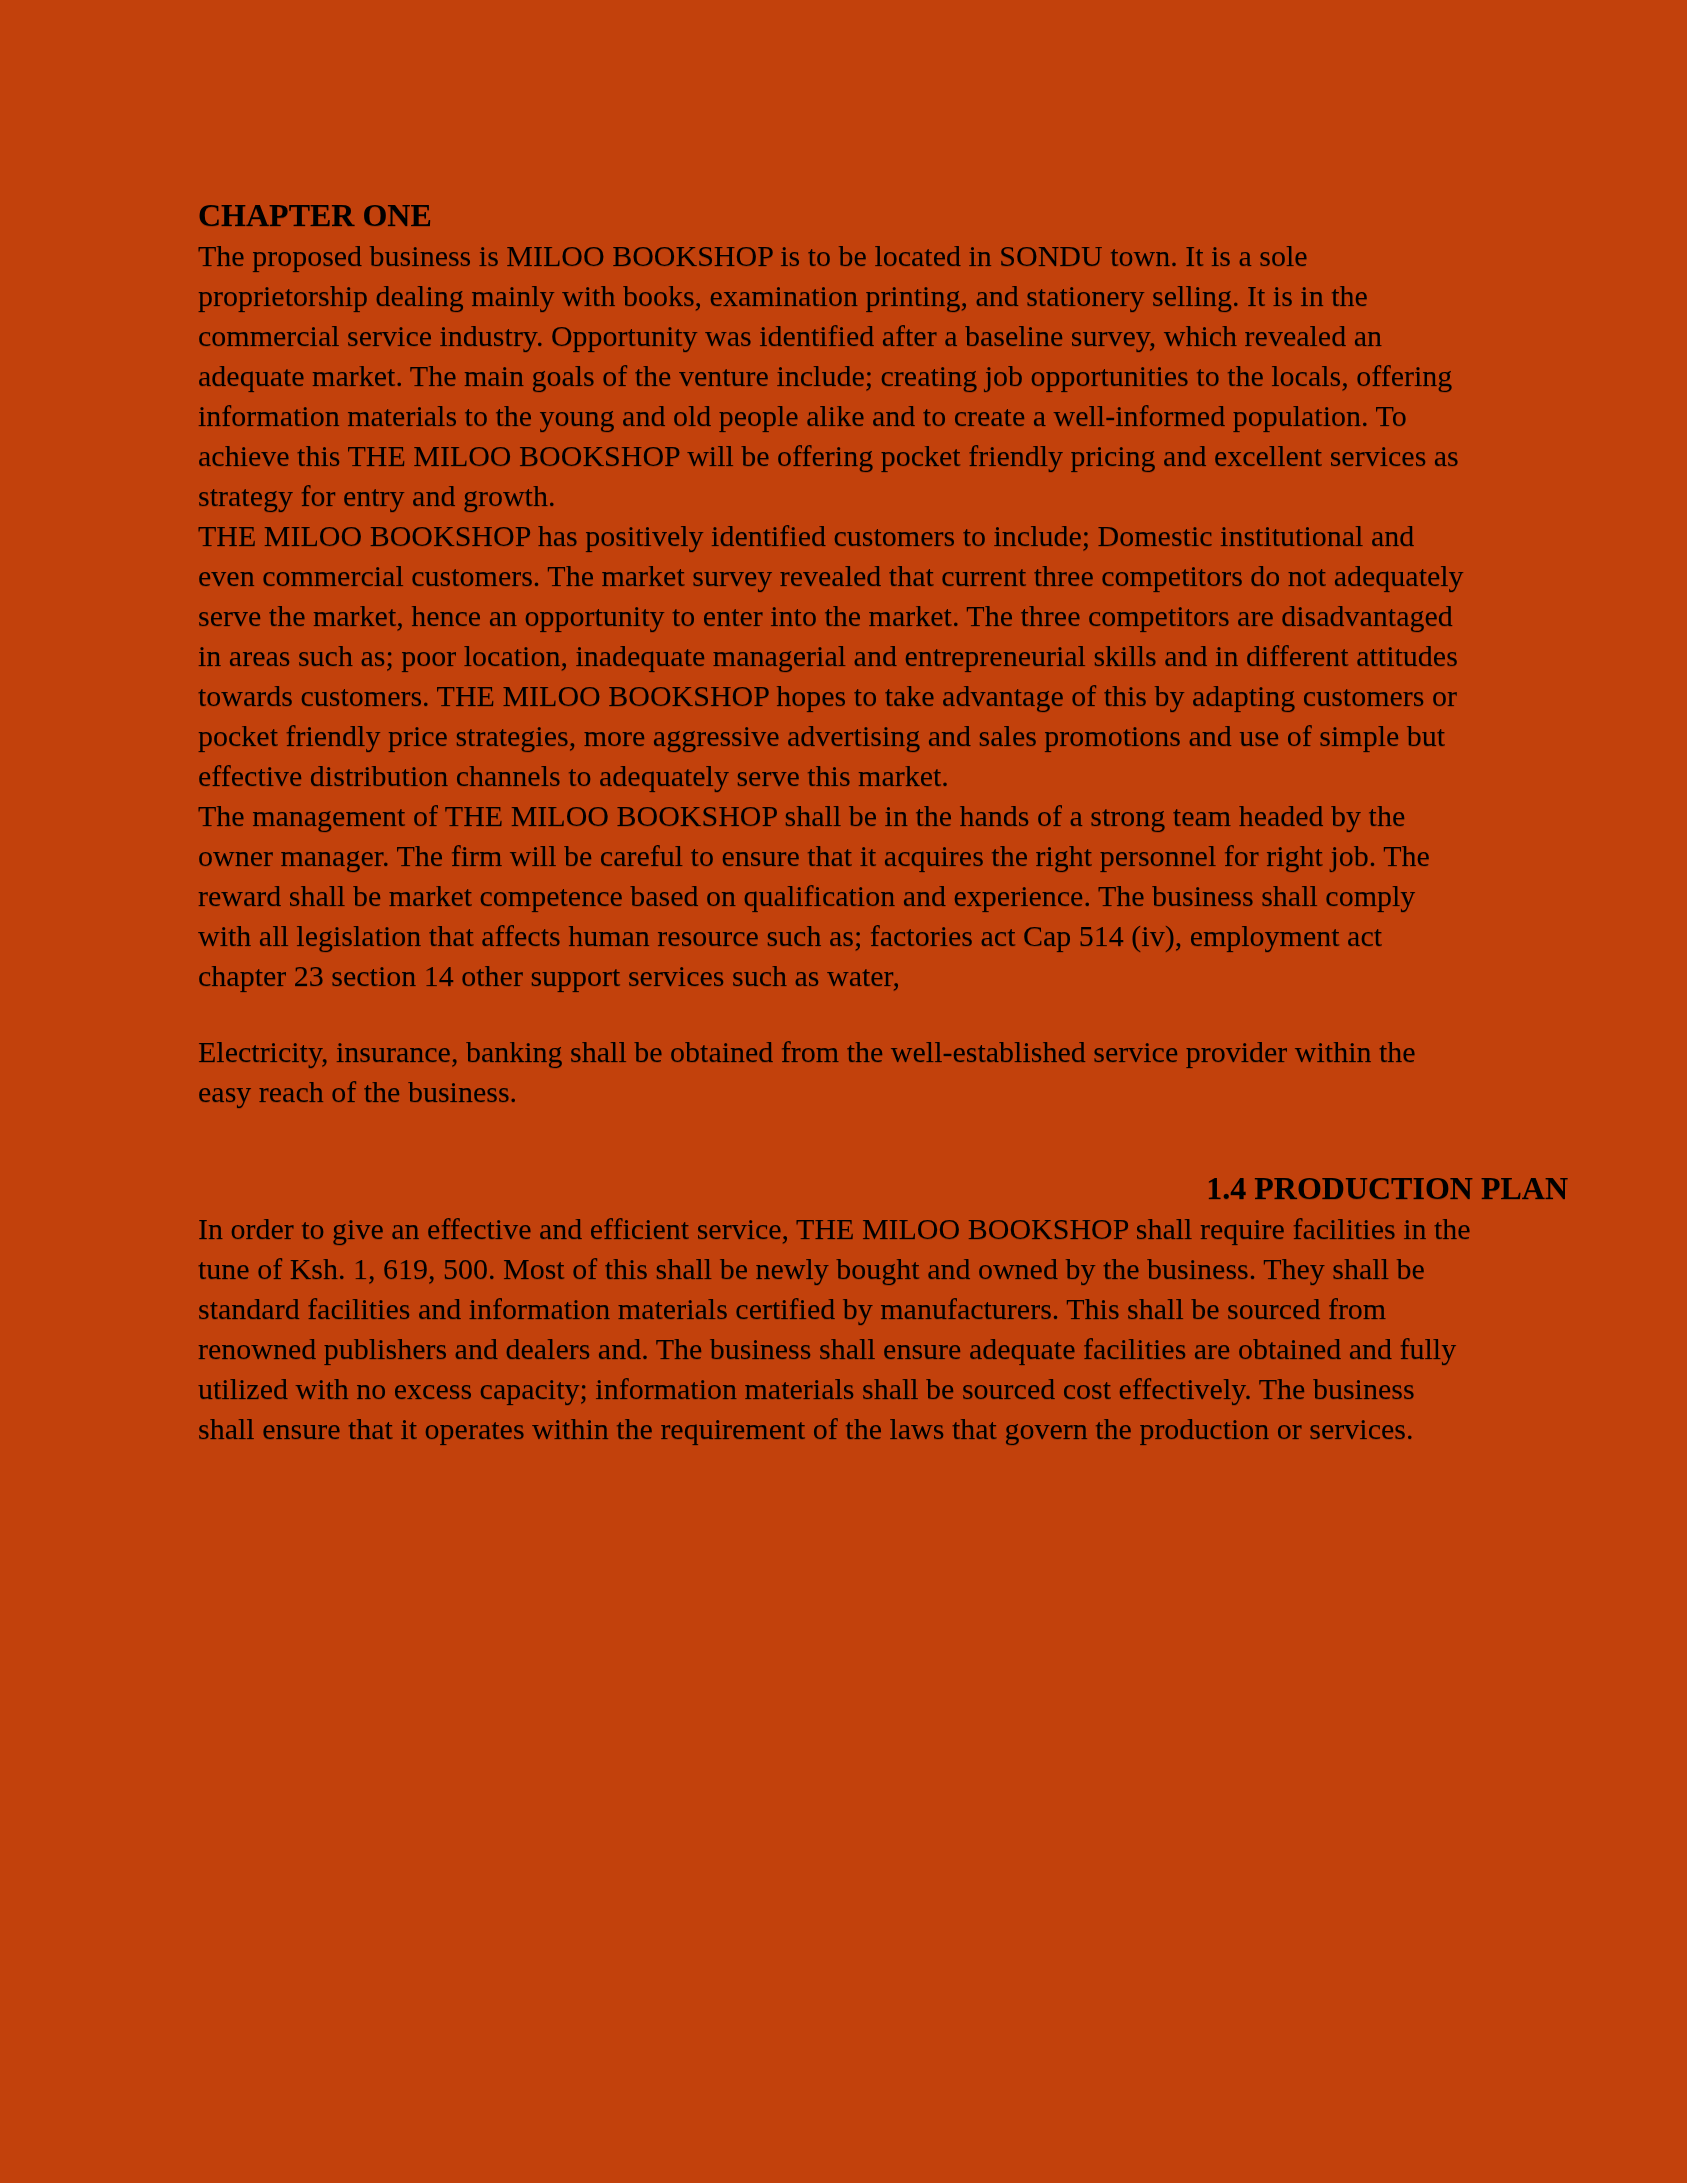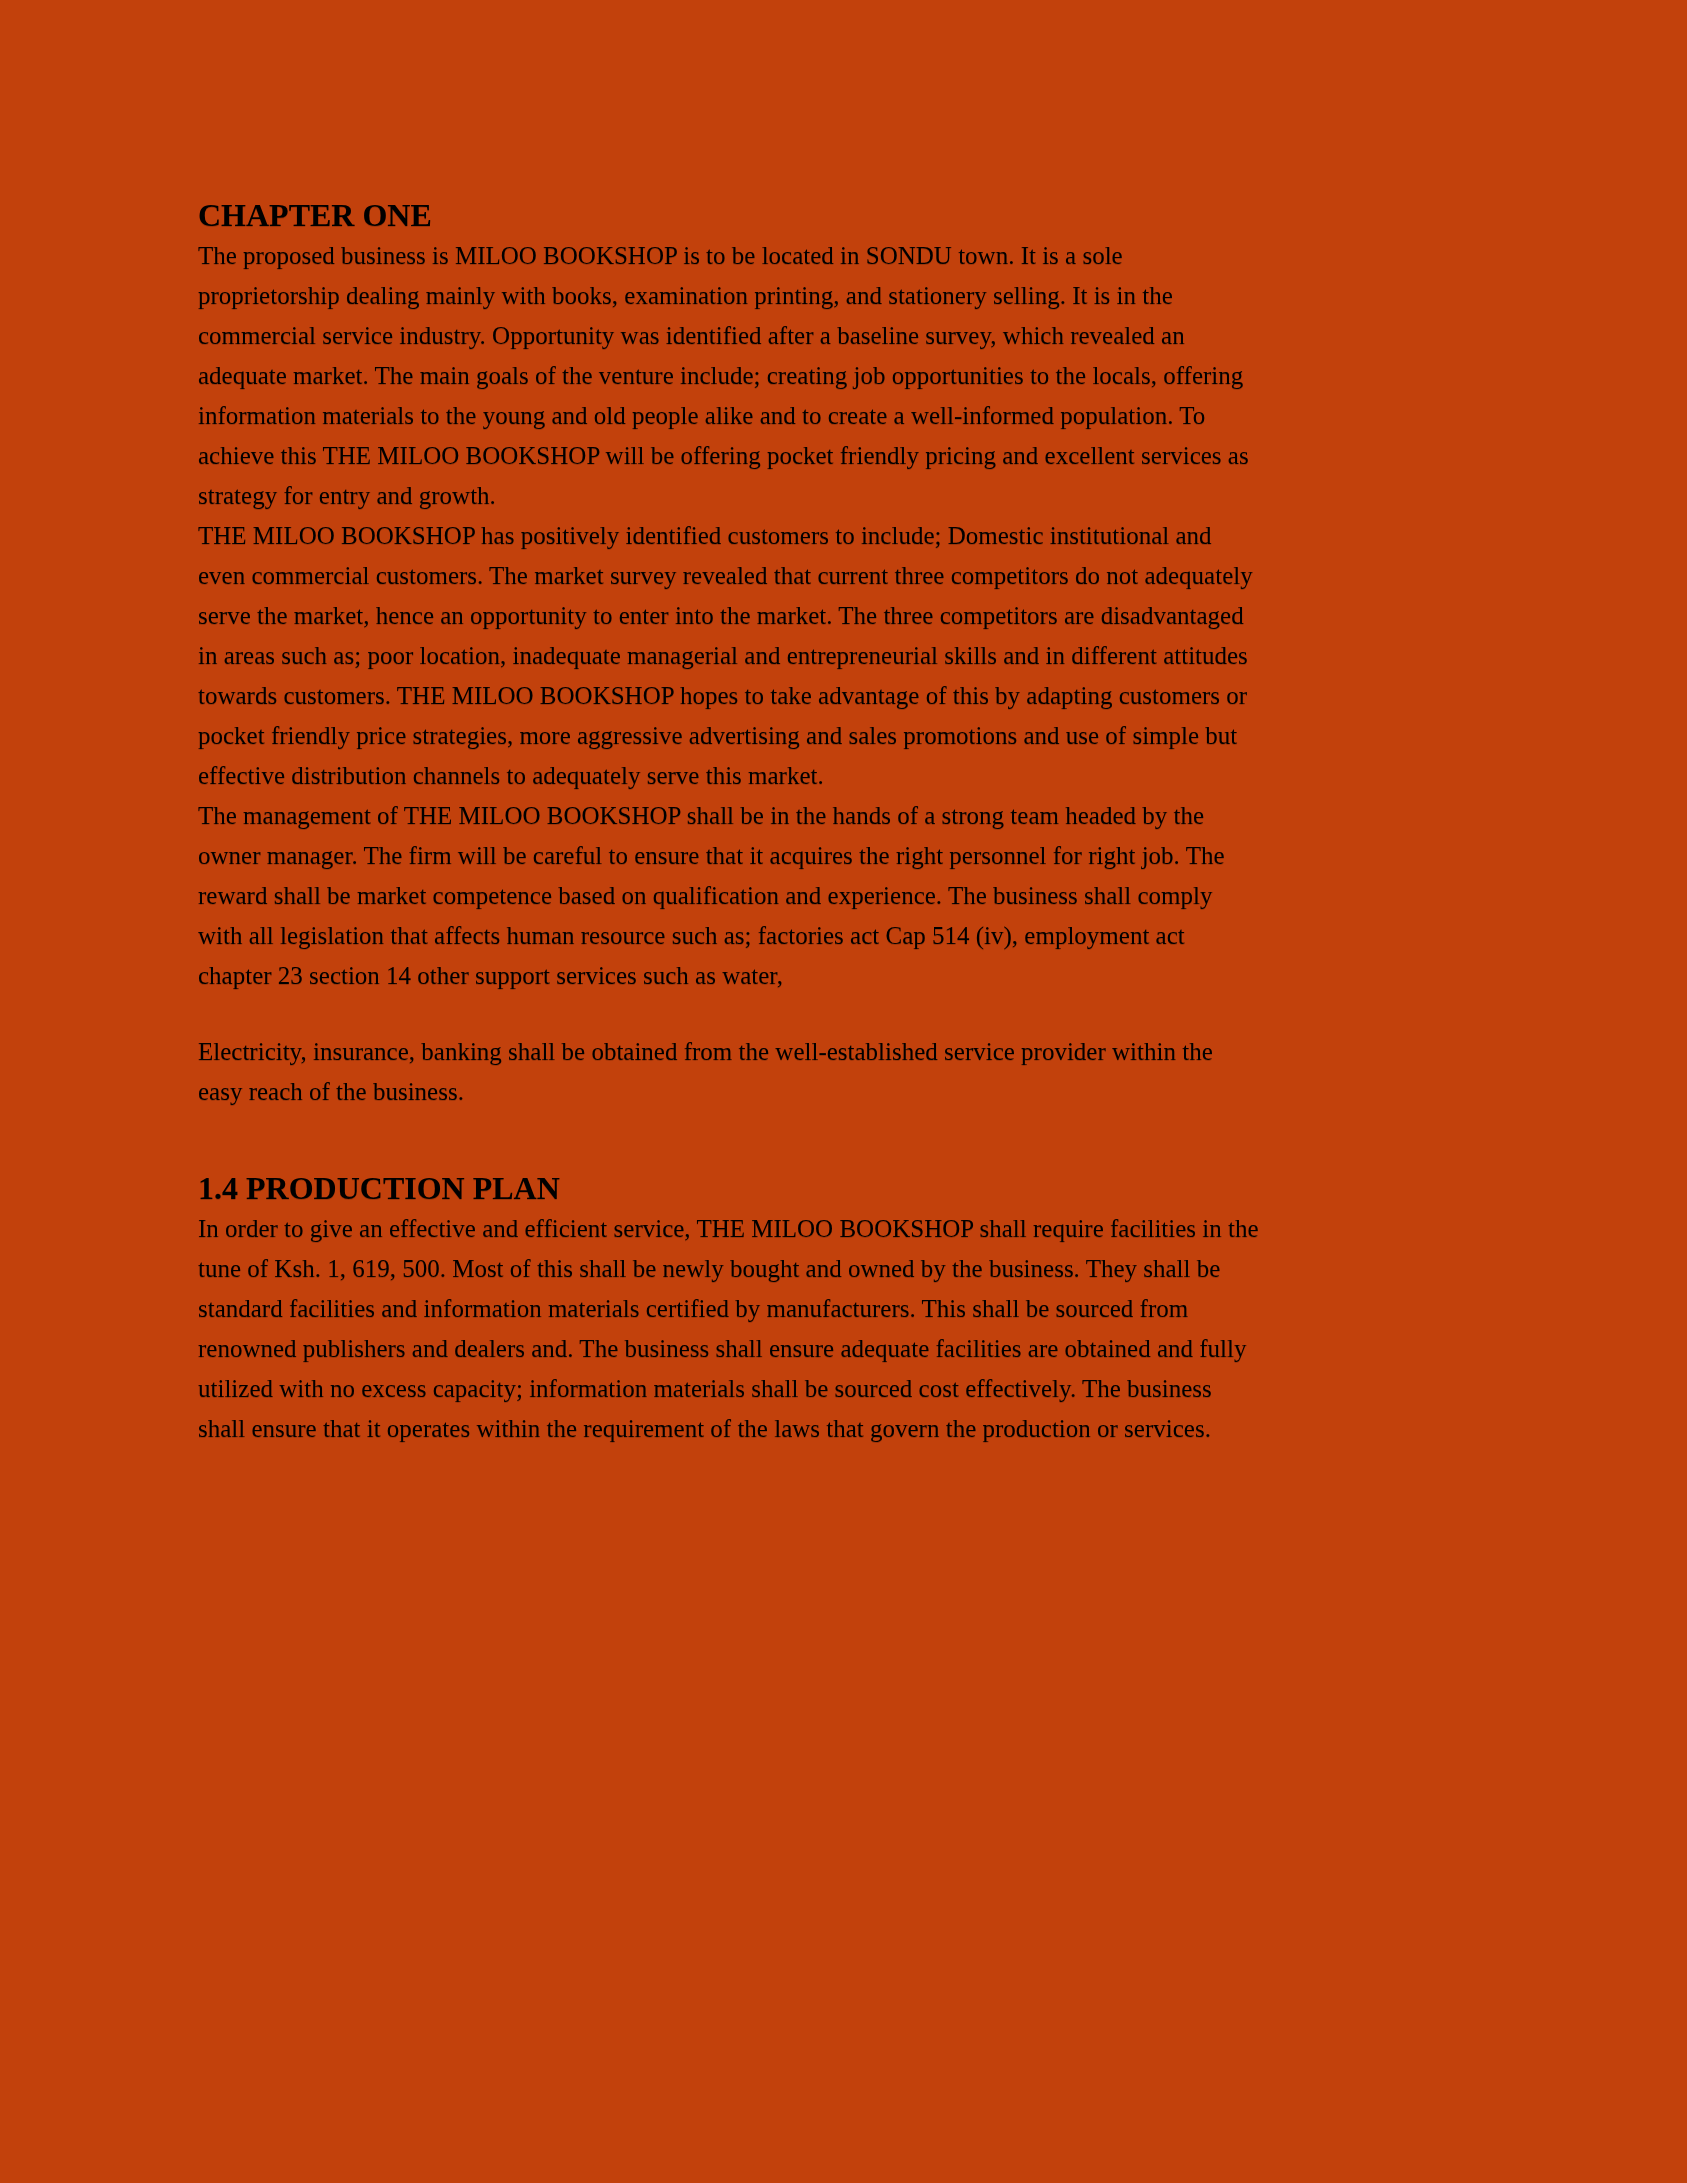--- a/index.html
+++ b/index.html
@@ -25,29 +25,29 @@
     margin: 0;
     padding: 0;
   }
   h1, h2 {
     font-size: 32px;
     line-height: 41px;
     font-weight: bold;
     white-space: pre-line;
   }
   p {
-    font-size: 25px;
+    font-size: 30px;
     line-height: 40px;
     font-weight: normal;
     white-space: pre-line;
   }
   .gap-top-heading { margin-top: 67px; }   
   .gap-section     { margin-top: 66px; }   
   .gap-section-2   { margin-top: 63px; }    
-  .gap-section-3   { margin-top: 56px; }    
+  .gap-section-3   { margin-top: 56px; text-align: right; }    
   .gap-para        { margin-top: 36px; }    
 </style>
 </head>
 <body>
 
 <div class="page">
   <div class="doc-content">
 
     <h1>CHAPTER ONE</h1>
 

